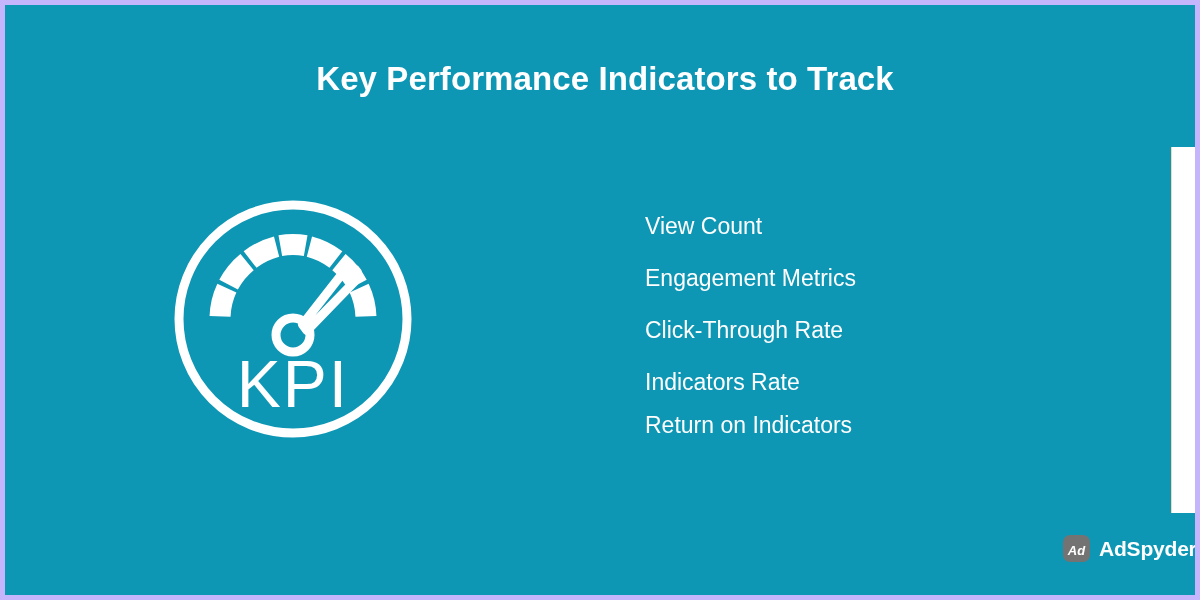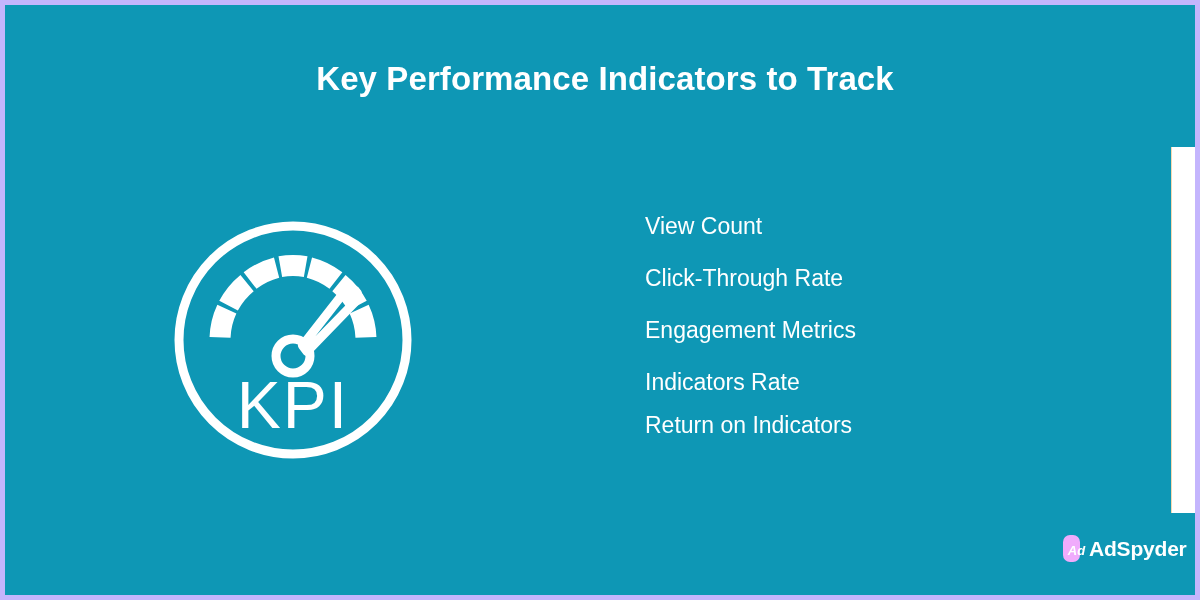--- a/index.html
+++ b/index.html
@@ -36,21 +36,21 @@
     font-weight: bold;
     letter-spacing: 0.1px;
     line-height: 44px;
     white-space: nowrap;
   }
 
   
   .kpi-icon {
     position: absolute;
     left: 166px;
-    top: 213px;
+    top: 192px;
     width: 244px;
     height: 244px;
   }
   .kpi-icon svg {
     display: block;
     width: 244px;
     height: 244px;
   }
 
   
@@ -85,24 +85,24 @@
   
   .brand-logo {
     position: absolute;
     left: 1058px;
     top: 530px;
     display: flex;
     align-items: center;
     gap: 9px;
   }
   .brand-mark {
-    width: 17px;
+    width: 27px;
     height: 27px;
     border-radius: 7px;
-    background: #f0abfc;
+    background: #737373;
     position: relative;
     flex: none;
   }
   .brand-mark svg {
     display: block;
     width: 27px;
     height: 27px;
   }
   .brand-name {
     color: #FFFFFF;
@@ -149,22 +149,22 @@
                L 136.0 133.5 Z" fill="none" stroke="#FFFFFF" stroke-width="9" stroke-linejoin="round" stroke-linecap="round"></path>
 
       <circle cx="122" cy="138" r="17" fill="none" stroke="#FFFFFF" stroke-width="9"></circle>
 
       <text x="122" y="210" text-anchor="middle" font-family="Liberation Sans, sans-serif" font-size="66" font-weight="normal" letter-spacing="2" fill="#FFFFFF">KPI</text>
     </svg>
   </div>
 
   <div class="kpi-list">
     <div class="kpi-list-item gap-wide">View Count</div>
+    <div class="kpi-list-item gap-wide">Engagement Metrics</div>
     <div class="kpi-list-item gap-wide">Click-Through Rate</div>
-    <div class="kpi-list-item gap-wide">Engagement Metrics</div>
     <div class="kpi-list-item gap-tight">Indicators Rate</div>
     <div class="kpi-list-item">Return on Indicators</div>
   </div>
 
   <div class="right-panel"></div>
 
   <div class="brand-logo">
     <div class="brand-mark">
       <svg viewBox="0 0 27 27" xmlns="http://www.w3.org/2000/svg">
         <text x="13.5" y="19.5" text-anchor="middle" font-family="Liberation Sans, sans-serif" font-size="13" font-weight="bold" font-style="italic" fill="#FFFFFF">Ad</text>

